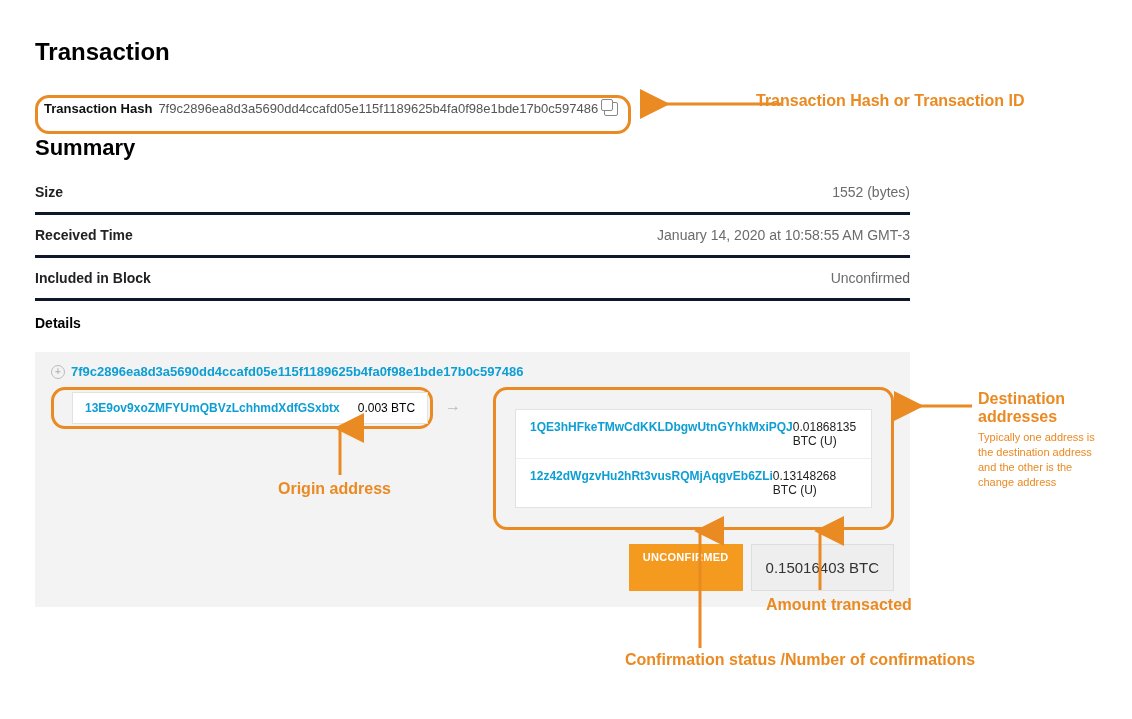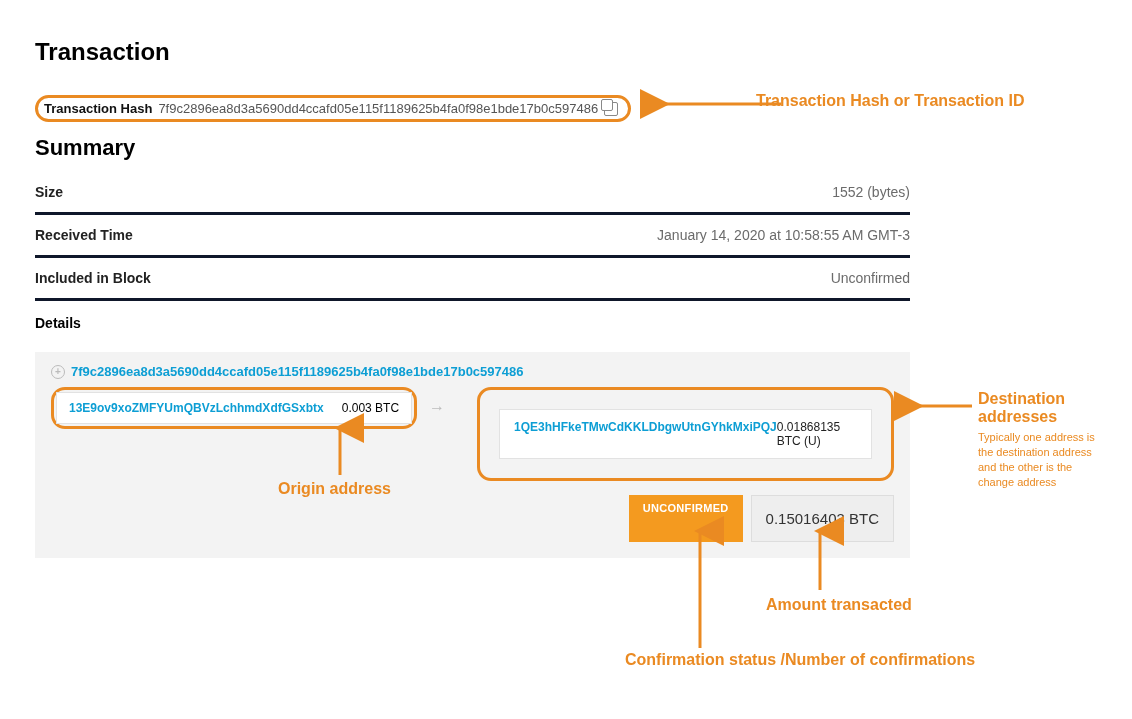--- a/index.html
+++ b/index.html
@@ -22,21 +22,21 @@
   
   .hash-row {
     position: absolute;
     left: 35px;
     top: 95px;
     display: flex;
     align-items: center;
     gap: 6px;
     border: 3px solid #ea8a22;
     border-radius: 14px;
-    padding: 3px 10px 3px 6px;
+    padding: 3px 10px 15px 6px;
   }
   .hash-label {
     font-size: 13px;
     font-weight: 700;
     color: #111;
   }
   .hash-value {
     font-size: 13px;
     color: #555;
   }
@@ -127,20 +127,21 @@
     padding: 2px;
   }
   .origin-card {
     background: #fff;
     border: 1px solid #e2e2e2;
     padding: 8px 12px;
     display: flex;
     align-items: center;
     gap: 18px;
     font-size: 12px;
+    margin-left: 16px;
   }
   .origin-card a { color: #0d9ed4; font-weight: 700; text-decoration: none; }
   .flow-arrow {
     color: #bbb;
     font-size: 16px;
     padding-top: 10px;
   }
   .dest-wrap {
     border: 3px solid #ea8a22;
     border-radius: 14px;
@@ -240,20 +241,24 @@
         <span>0.003 BTC</span>
       </div>
     </div>
     <span class="flow-arrow">→</span>
     <div class="dest-wrap">
       <div class="dest-table">
         <div class="drow">
           <a href="#">1QE3hHFkeTMwCdKKLDbgwUtnGYhkMxiPQJ</a>
           <span class="amt">0.01868135 BTC (U)</span>
         </div>
+        <div class="drow">
+          <a href="#">12z42dWgzvHu2hRt3vusRQMjAqgvEb6ZLi</a>
+          <span class="amt">0.13148268 BTC (U)</span>
+        </div>
       </div>
     </div>
   </div>
   <div class="status-row">
     <span class="badge-unconf">UNCONFIRMED</span>
     <span class="badge-total">0.15016403 BTC</span>
   </div>
 </div>
 
 <div id="ann-hash" class="ann">Transaction Hash or Transaction ID</div>

